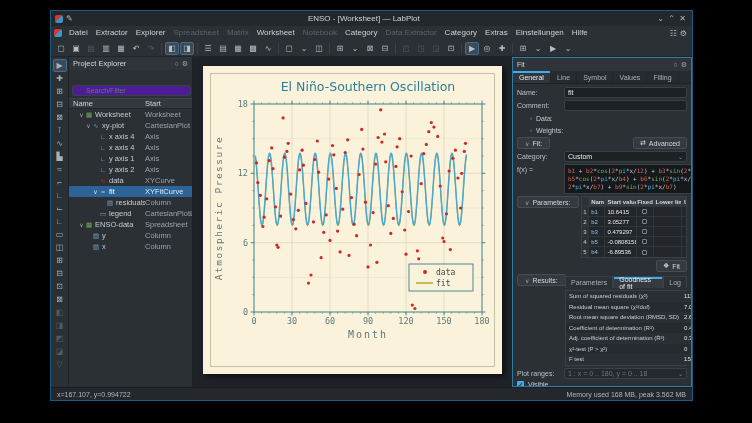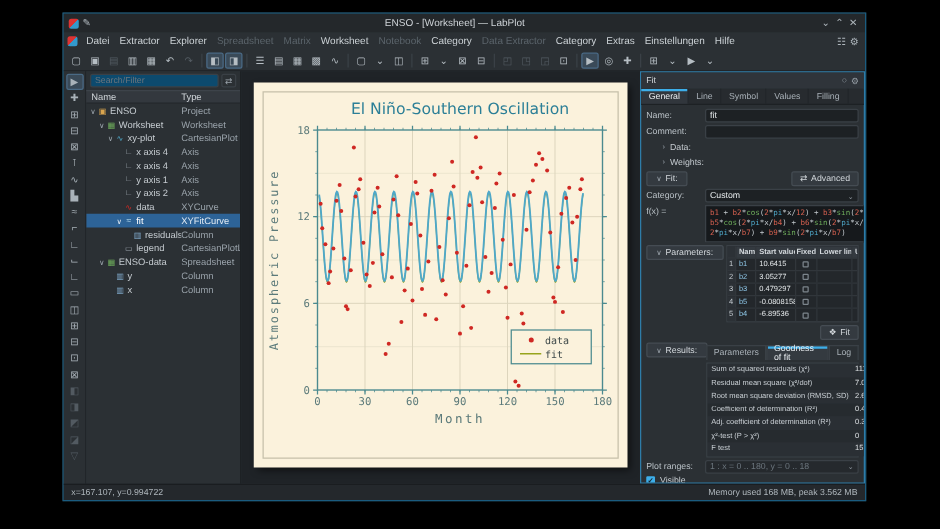--- a/index.html
+++ b/index.html
@@ -39,23 +39,23 @@
   .vbtn.active { background:#3a4a58; border-color:#4a6a85; }
   .vbtn.dim { color:#525a61; }
   
   .explorer { width:124px; background:#2b3034; border-right:1px solid #1d2124;
               display:flex; flex-direction:column; font-size:7.5px; flex-shrink:0; }
   .dockhead { height:13px; background:#2f343a; display:flex; align-items:center;
               padding:0 4px; color:#d3d8dc; flex-shrink:0; }
   .dockhead .sp { flex:1; }
   .dockhead .hico { color:#9aa3ab; font-size:7px; margin-left:3px; }
   .searchrow { display:flex; margin:2px 3px; gap:2px; flex-shrink:0; }
-  .searchrow input { flex:1; height:11px; background:#0c4a6e; border:1px solid #3a4046;
-                     border-radius:2px; color:#9aa3ab; font-size:7px; padding:0 3px;
-                     font-family:"Liberation Sans",sans-serif; outline:none; }
+  .searchrow input { flex:1; height:11px; background:#4c1d95; border:1px solid #3a4046;
+                     border-radius:2px; color:#9aa3ab; font-size:7px; padding:0 13px;
+                     font-family:"Liberation Sans",sans-serif; outline:none;margin-top:13px; }
   .searchrow input::placeholder { color:#6b757d; }
   .filterbtn { width:12px; height:11px; display:flex; align-items:center; justify-content:center;
                color:#9aa3ab; font-size:7px; border:1px solid #3a4046; border-radius:2px; }
   .thead { display:flex; height:11px; background:#33383e; border-top:1px solid #3d434a;
            border-bottom:1px solid #23272b; color:#cfd4d8; align-items:center; flex-shrink:0;}
   .thead .cn { flex:1; padding-left:4px; } .thead .ct { width:47px; }
   .tree { flex:1; overflow:hidden; }
   .trow { display:flex; height:11px; align-items:center; color:#c6ccd1; white-space:nowrap; }
   .trow.selected { background:#2d6397; color:#fff; }
   .trow .namecell { flex:1; display:flex; align-items:center; overflow:hidden; }
@@ -229,37 +229,35 @@
         <span class="vbtn">⊡</span>
         <span class="vbtn">⊠</span>
         <span class="vbtn dim">◧</span>
         <span class="vbtn dim">◨</span>
         <span class="vbtn dim">◩</span>
         <span class="vbtn dim">◪</span>
         <span class="vbtn dim">▽</span>
       </div>
 
     <div class="explorer">
+      <div class="dockhead">
+        <span>Project Explorer</span>
+        <span class="sp"></span>
+        <span class="hico">○</span>
+        <span class="hico">⚙</span>
+      </div>
       <div class="searchrow">
         <input placeholder="Search/Filter" style="">
         <span class="filterbtn">⇄</span>
       </div>
       <div class="thead">
         <span class="cn">Name</span>
-        <span class="ct">Type</span>
+        <span class="ct">Start</span>
       </div>
       <div class="tree" id="tree">
-          <div class="trow">
-            <span class="namecell" style="padding-left: 2px;">
-              <span class="exp">∨</span>
-              <span class="tico" style="color: rgb(216, 164, 78);">▣</span>
-              <span>ENSO</span>
-            </span>
-            <span class="typecell">Project</span>
-          </div>
           <div class="trow">
             <span class="namecell" style="padding-left: 9px;">
               <span class="exp">∨</span>
               <span class="tico" style="color: rgb(111, 174, 92);">▦</span>
               <span>Worksheet</span>
             </span>
             <span class="typecell">Worksheet</span>
           </div>
           <div class="trow">
             <span class="namecell" style="padding-left: 16px;">

